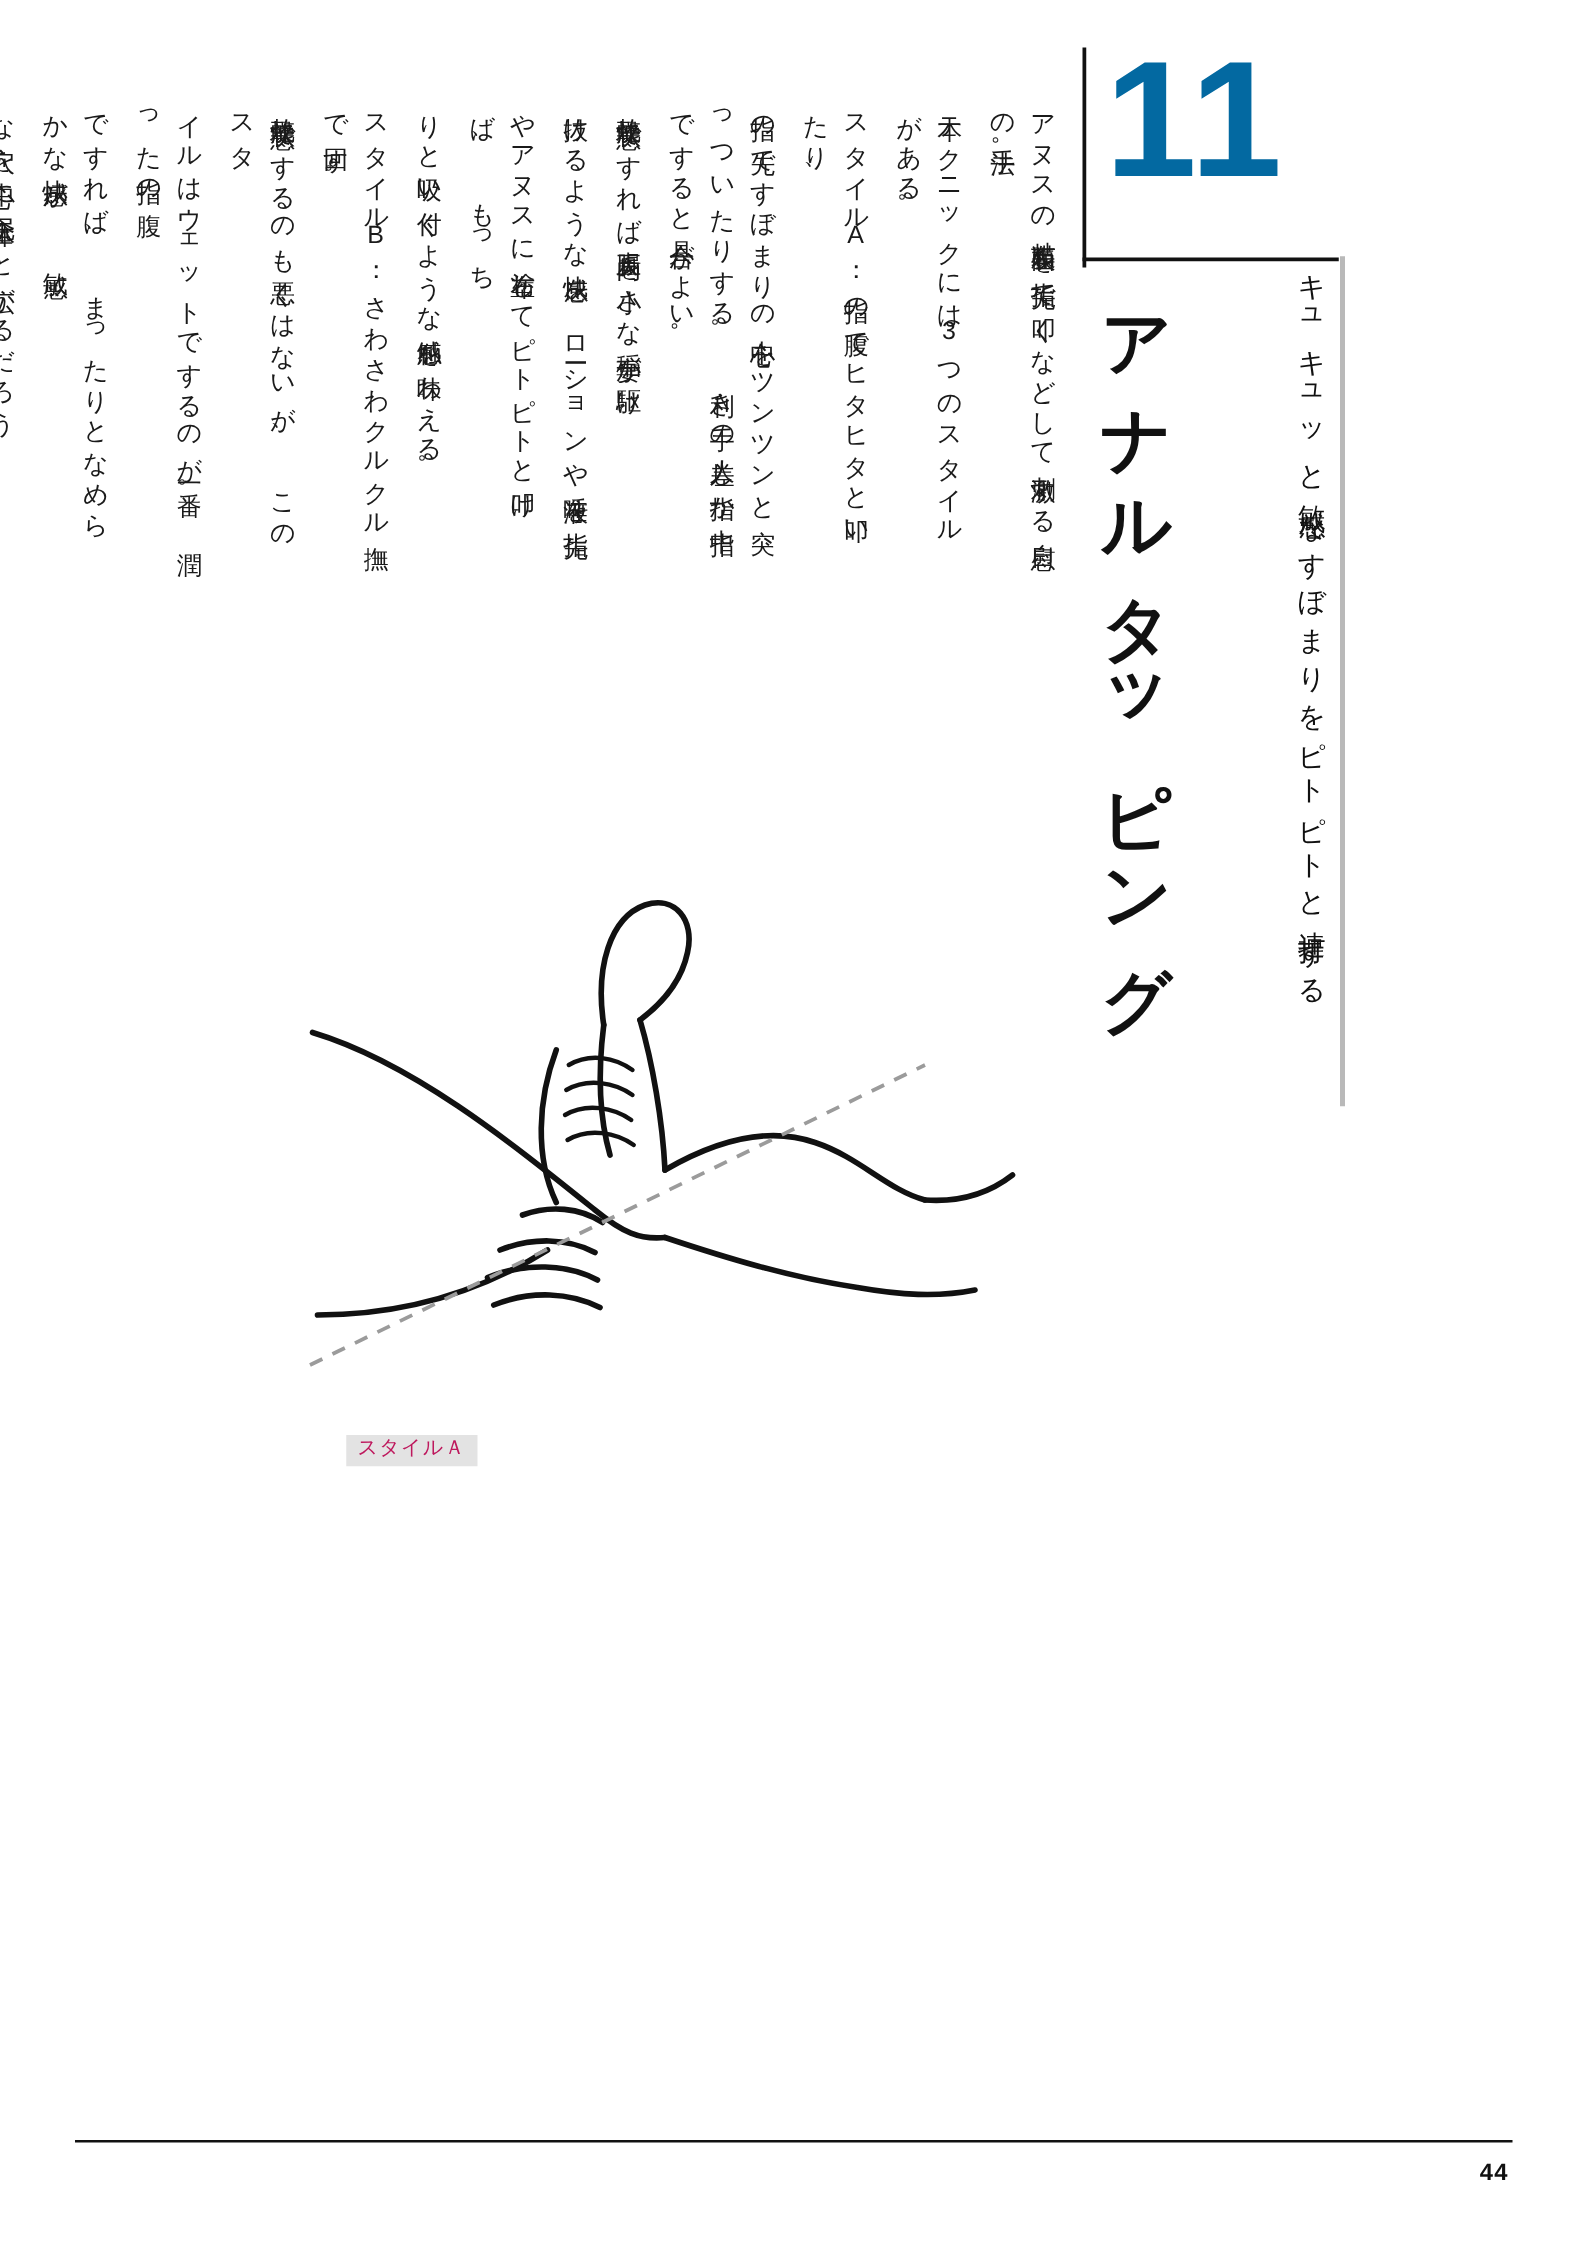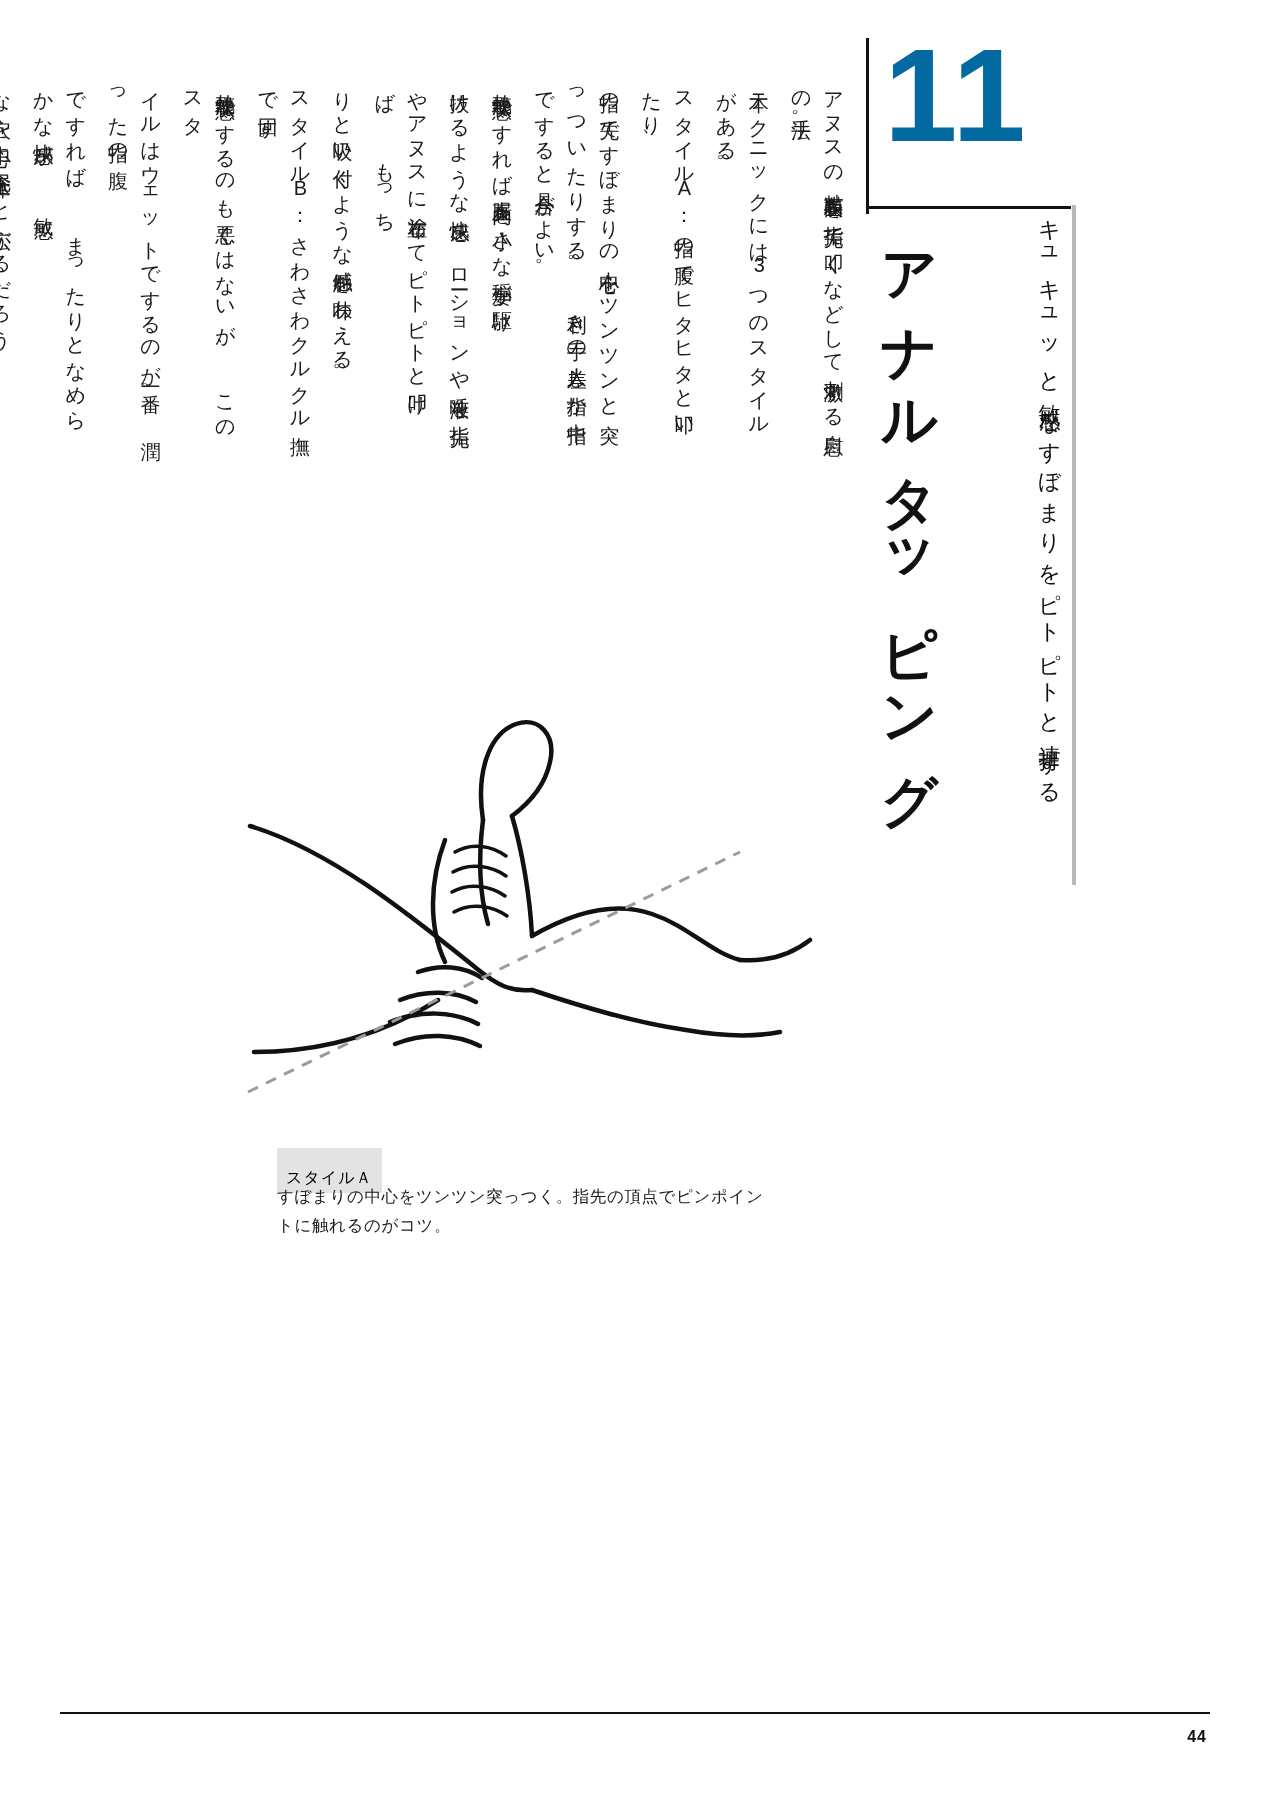--- a/index.html
+++ b/index.html
@@ -128,23 +128,23 @@
     width: 580px;
     height: 460px;
   }
 
   
   .caption-tag {
     position: absolute;
     top: 1148px;
     left: 277px;
     background: #e3e3e3;
-    color: #000000;
+    color: #be185d;
     font-size: 16px;
-    padding: 20px 9px 4px 9px;
+    padding: 0 9px 4px 9px;
     letter-spacing: 1px;
   }
   .caption-body {
     position: absolute;
     top: 1182px;
     left: 277px;
     width: 500px;
     font-size: 16.5px;
     line-height: 1.75;
     letter-spacing: 0.6px;
@@ -157,21 +157,21 @@
     left: 60px;
     top: 1712px;
     width: 1150px;
     height: 2px;
     background: #111;
   }
   .page-number {
     position: absolute;
     right: 62px;
     top: 1728px;
-    font-size: 16px;
+    font-size: 19px;
     font-weight: bold;
     color: #111;
     letter-spacing: 1px;
   }
 </style>
 </head>
 <body>
 
 <div class="page">
 
@@ -231,18 +231,17 @@
         <path d="M292 236 C 330 214, 372 200, 412 214 C 448 226, 470 252, 500 260"></path>
         <path d="M292 290 C 340 306, 392 322, 446 330 C 480 336, 510 338, 540 332"></path>
         <path d="M500 260 C 528 262, 552 254, 570 240"></path>
       </g>
 
       <line x1="8" y1="392" x2="500" y2="152" stroke="#9b9b9b" stroke-width="3" stroke-dasharray="11 9"></line>
     </svg>
   </div>
 
   <div class="caption-tag">スタイルＡ</div>
-  <div class="caption-body">すぼまりの中心をツンツン突っつく。指先の頂点でピンポイントに触れるのがコツ。</div>
 
   <div class="footer-rule"></div>
   <div class="page-number">44</div>
 
 </div>
 
 </body></html>

